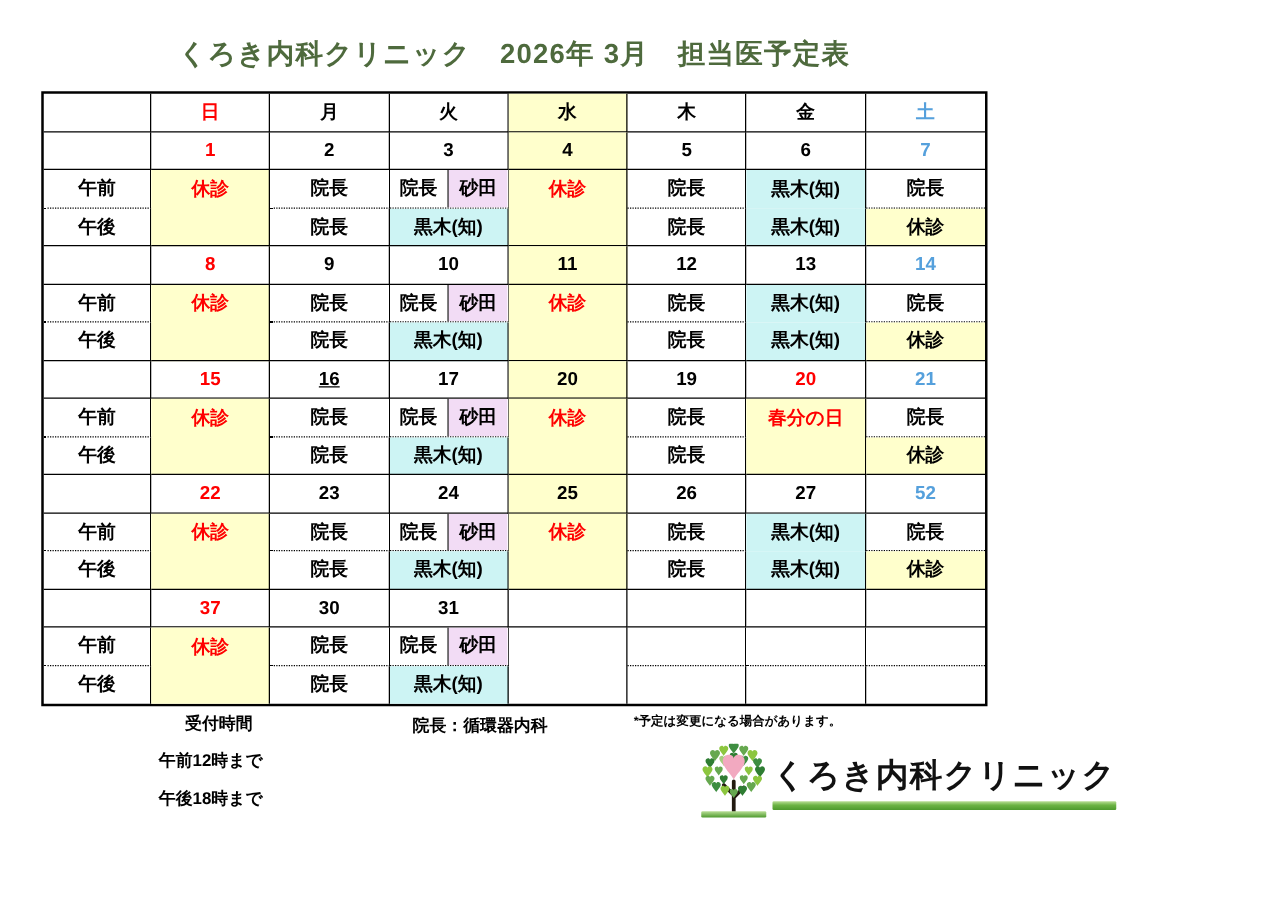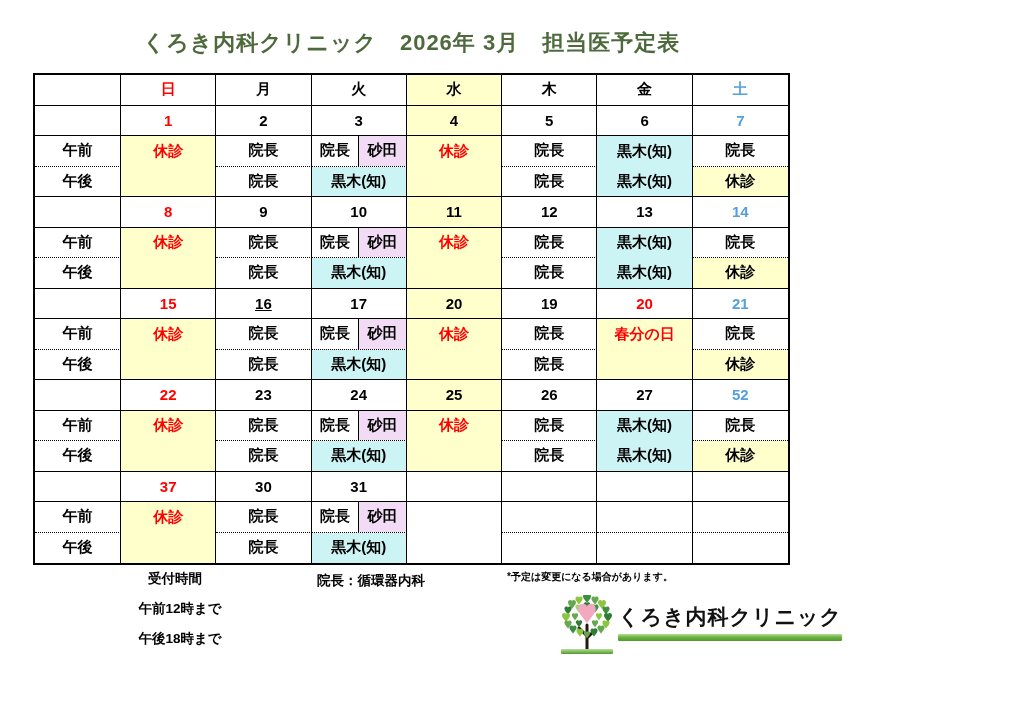--- a/index.html
+++ b/index.html
@@ -24,28 +24,28 @@
   .cell.split .half{flex:1 1 50%;display:flex;align-items:center;justify-content:center;}
   .cell.split .half.left{border-right:1px solid #000;}
   .bg-y{background:var(--yellow);}
   .bg-c{background:var(--cyan);}
   .bg-p{background:var(--pink);}
   .fg-red{color:var(--red);}
   .fg-sat{color:var(--sat-blue);}
   
   .reception{position:absolute;left:117px;top:570px;width:116px;font-size:13.5px;font-weight:bold;}
   .reception .rc-title{text-align:center;margin-bottom:12px;}
-  .reception .rc-line{text-align:center;margin-bottom:12px;padding-left:10px;}
-  .legend{position:absolute;left:313px;top:568px;width:193px;}
+  .reception .rc-line{text-align:left;margin-bottom:12px;padding-left:10px;}
+  .legend{position:absolute;left:326px;top:568px;width:193px;}
   .legend-row{width:193px;height:26px;margin-bottom:4px;display:flex;align-items:center;
               padding-left:4px;box-sizing:border-box;font-size:13.5px;font-weight:bold;white-space:nowrap;}
   .note{position:absolute;left:507px;top:570px;font-size:10px;font-weight:bold;white-space:nowrap;}
   .logo{position:absolute;left:559px;top:595px;display:flex;align-items:flex-start;}
   .logo-text-wrap{margin-left:3px;margin-top:8px;}
-  .logo-text{font-size:21px;font-weight:bold;letter-spacing:1px;white-space:nowrap;color:#111;}
+  .logo-text{font-size:26px;font-weight:bold;letter-spacing:1px;white-space:nowrap;color:#111;}
   .logo-bar{height:7px;margin-top:3px;border-radius:1px;
             background:linear-gradient(180deg,#b9de96 0%,#6cb344 45%,#4e9a2e 100%);}
 </style>
 </head>
 <body>
 
 <div id="canvas">
   <div class="title">くろき内科クリニック　2026年 3月　担当医予定表</div>
 
   <div id="cal">

